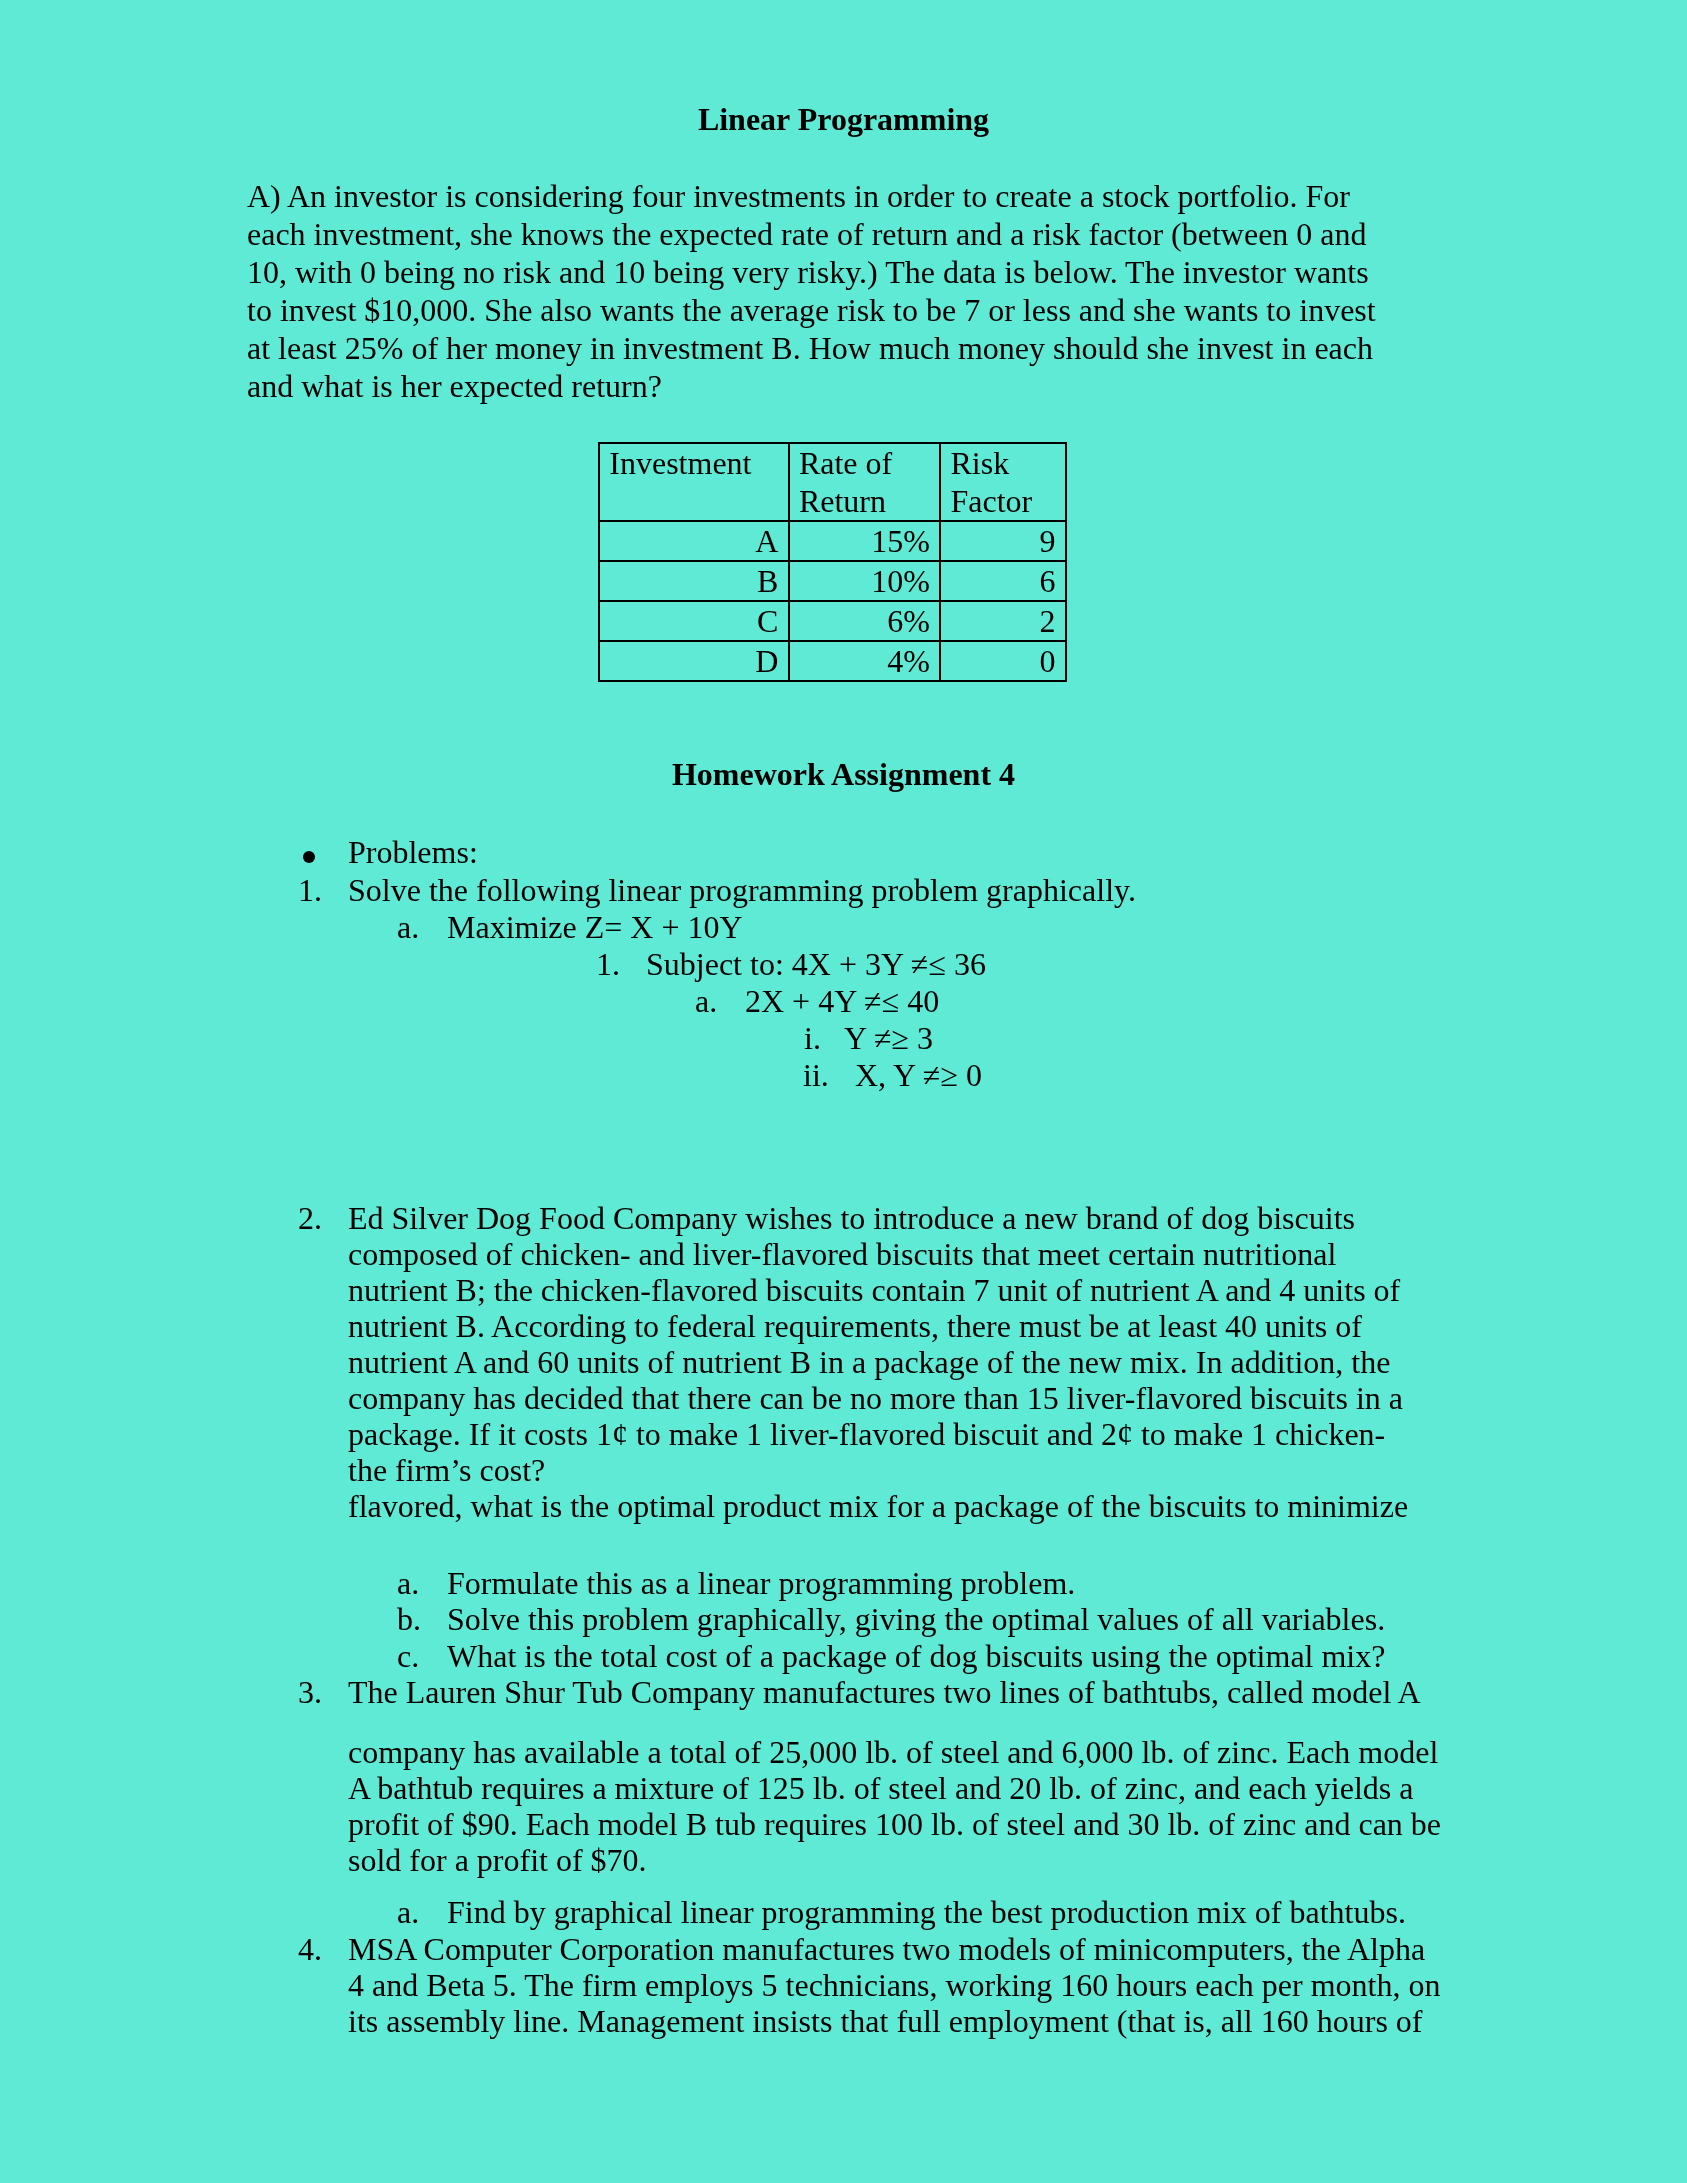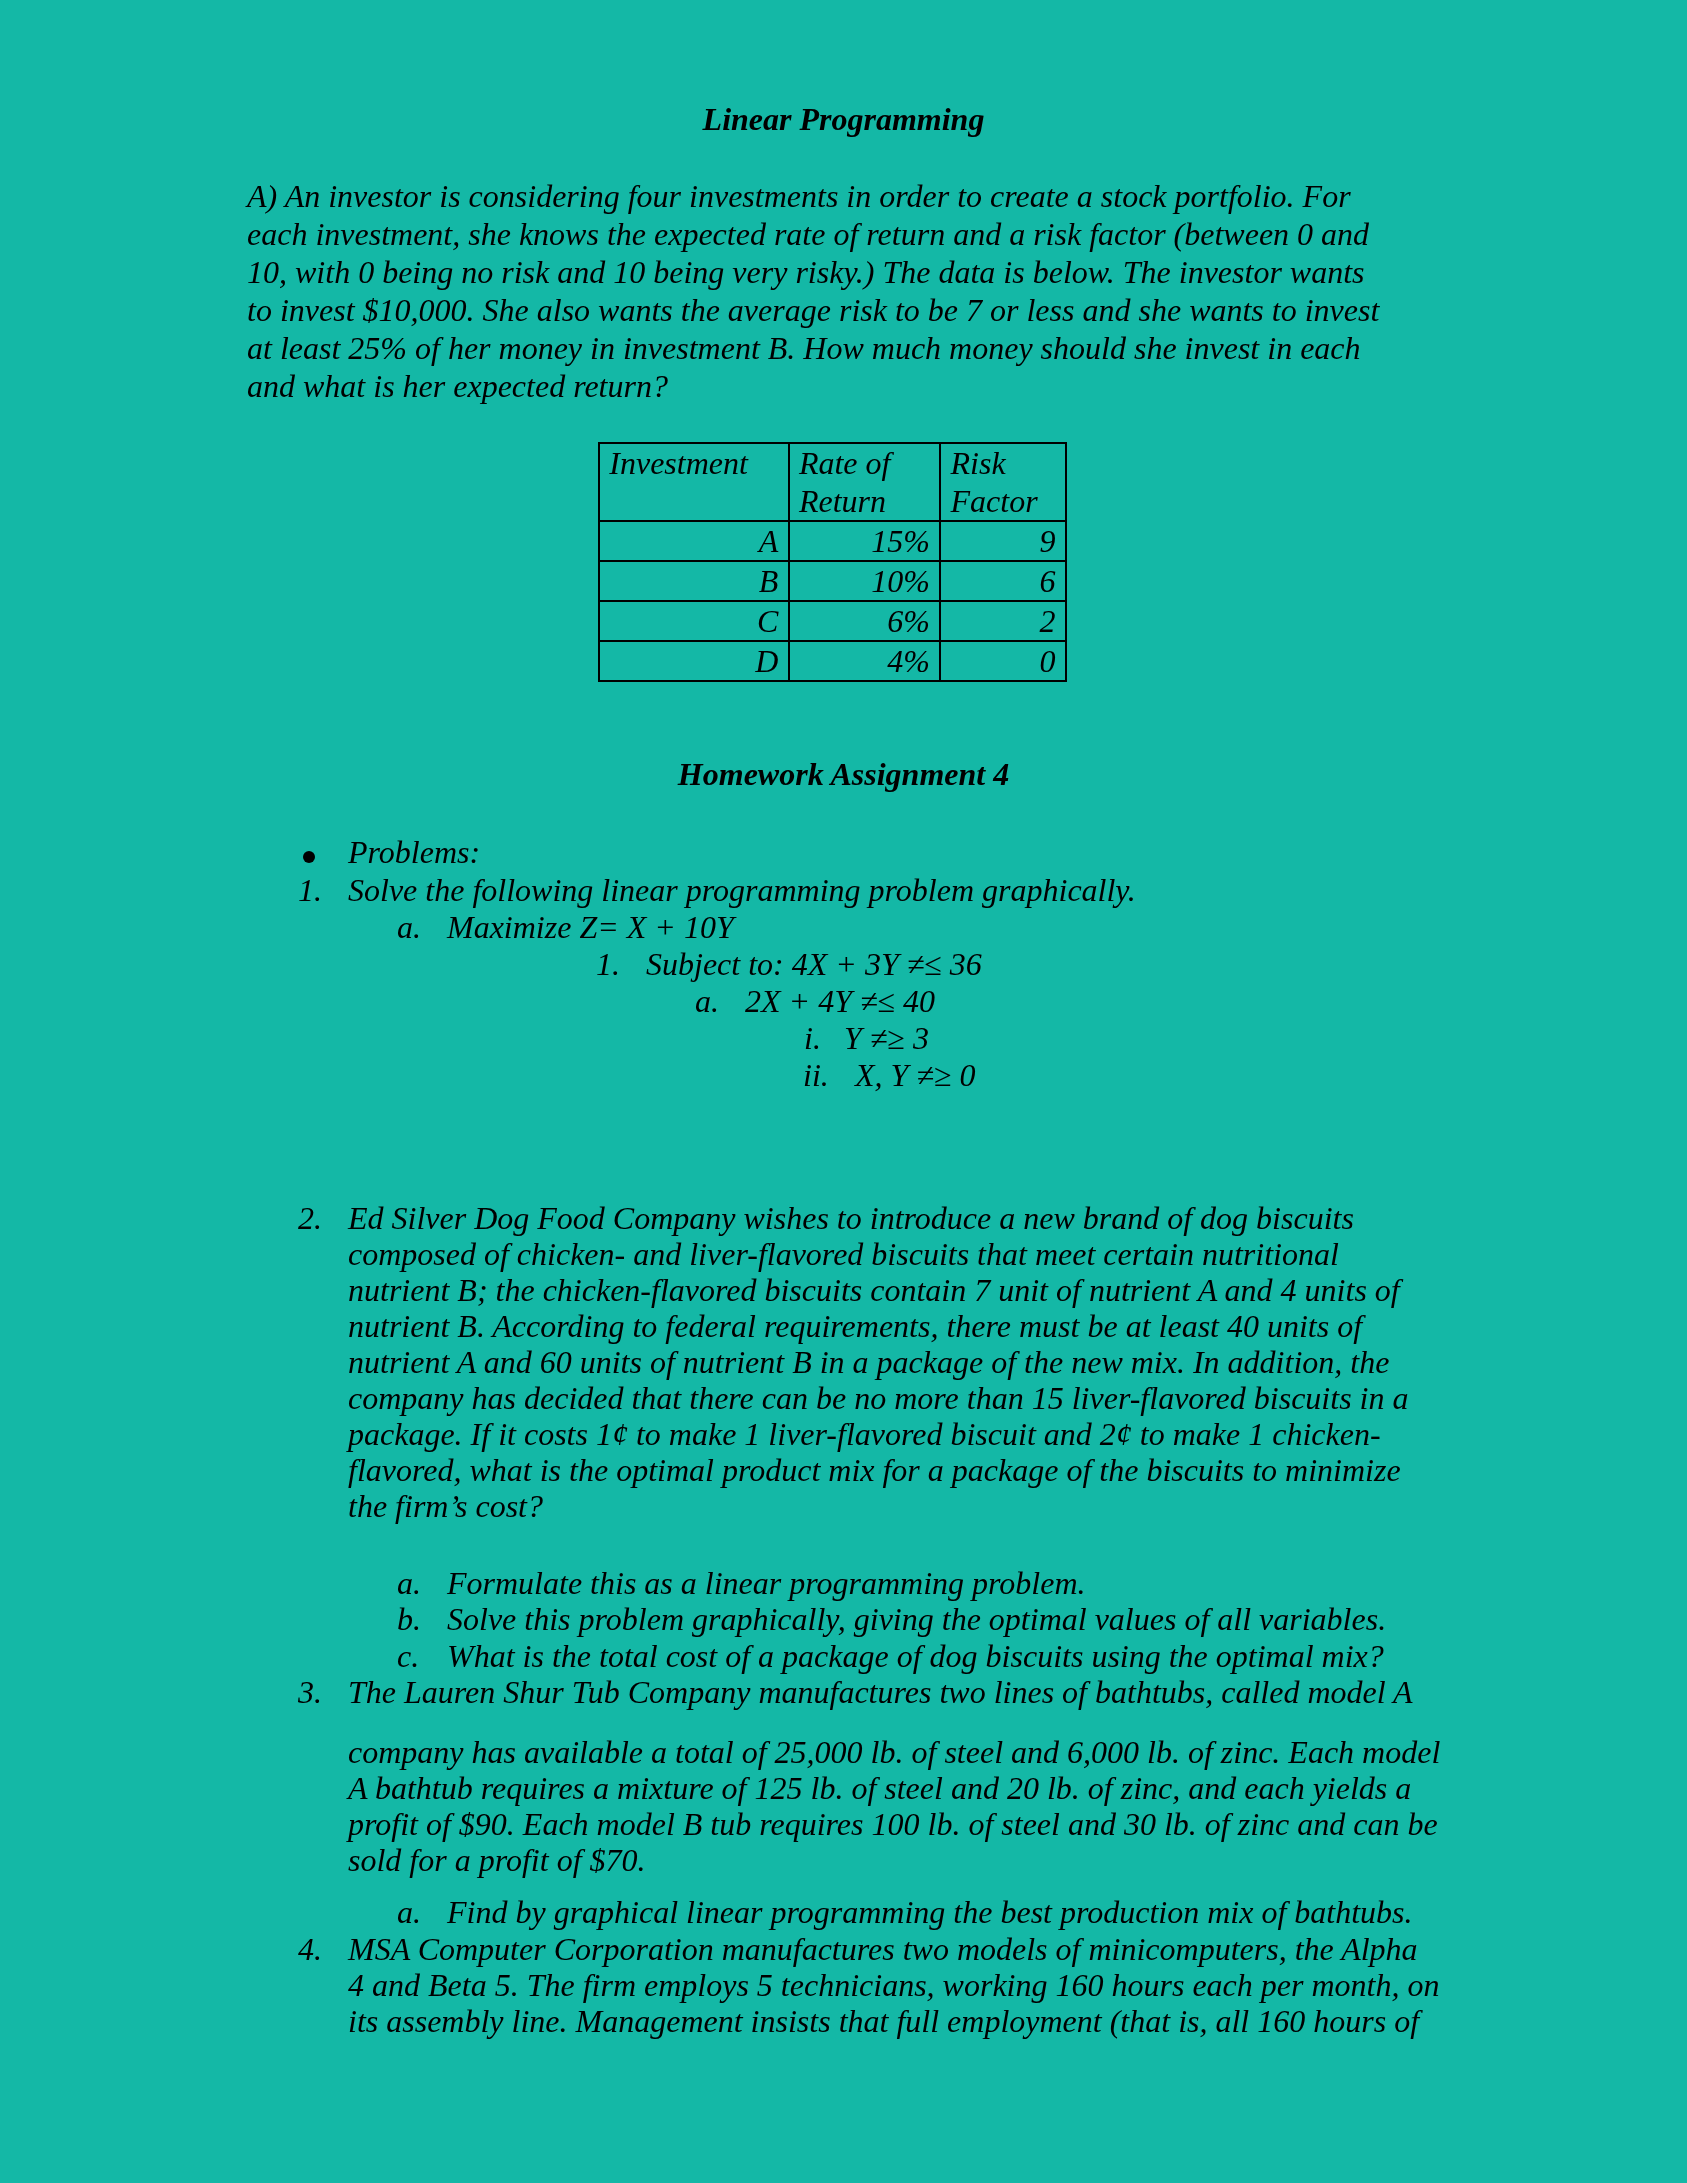--- a/index.html
+++ b/index.html
@@ -1,17 +1,17 @@
 <!DOCTYPE html>
 <html style="font-size:10.6px"><head>
 <meta charset="utf-8">
 <style>
   html, body { margin: 0; padding: 0; background: #ffffff; }
   body { width: 1687px; height: 2183px; position: relative; overflow: hidden; color: #000; font-family: "Liberation Serif", "DejaVu Serif", serif; }
-  .page { position: absolute; left: 0; top: 0; width: 1687px; height: 2183px; background: #14b8a6; font-style: italic; }
+  .page { position: absolute; left: 0; top: 0; width: 1687px; height: 2183px; background: #5eead4; }
   .title { position: absolute; left: 0; width: 1687px; text-align: center; font-weight: bold; font-size: 32px; line-height: 37px; }
   .para { position: absolute; font-size: 32px; line-height: 38px; white-space: nowrap; }
   .para .ln { display: block; height: 38px; }
   table.inv { position: absolute; left: 598px; top: 442px; border-collapse: collapse; font-size: 32px; }
   table.inv td, table.inv th { border: 2px solid #000; font-weight: normal; padding: 0 9.3px; line-height: 38px; }
   table.inv th { text-align: left; vertical-align: top; }
   table.inv td { text-align: right; }
   .c1 { width: 169px; } .c2 { width: 131px; } .c3 { width: 105px; }
   .row { position: absolute; font-size: 32px; line-height: 38px; white-space: nowrap; }
   .row .mk { position: absolute; right: 100%; margin-right: 0; text-align: right; }
@@ -97,22 +97,22 @@
 
   <div class="row" style="left:348px; top:1199px;">
     <span class="mk" style="left:-50px; right:auto;">2.</span>
     <span class="ln" style="display:block; height:36px;">Ed Silver Dog Food Company wishes to introduce a new brand of dog biscuits</span>
     <span class="ln" style="display:block; height:36px;">composed of chicken- and liver-flavored biscuits that meet certain nutritional</span>
     <span class="ln" style="display:block; height:36px;">nutrient B; the chicken-flavored biscuits contain 7 unit of nutrient A and 4 units of</span>
     <span class="ln" style="display:block; height:36px;">nutrient B. According to federal requirements, there must be at least 40 units of</span>
     <span class="ln" style="display:block; height:36px;">nutrient A and 60 units of nutrient B in a package of the new mix. In addition, the</span>
     <span class="ln" style="display:block; height:36px;">company has decided that there can be no more than 15 liver-flavored biscuits in a</span>
     <span class="ln" style="display:block; height:36px;">package. If it costs 1¢ to make 1 liver-flavored biscuit and 2¢ to make 1 chicken-</span>
+    <span class="ln" style="display:block; height:36px;">the firm’s cost?</span>
     <span class="ln" style="display:block; height:36px;">flavored, what is the optimal product mix for a package of the biscuits to minimize</span>
-    <span class="ln" style="display:block; height:36px;">the firm’s cost?</span>
   </div>
   <div class="row" style="left:447px; top:1564px;">
     <span class="mk" style="left:-50px; right:auto;">a.</span>
     <span>Formulate this as a linear programming problem.</span>
   </div>
   <div class="row" style="left:447px; top:1600px;">
     <span class="mk" style="left:-50px; right:auto;">b.</span>
     <span>Solve this problem graphically, giving the optimal values of all variables.</span>
   </div>
   <div class="row" style="left:447px; top:1637px;">

